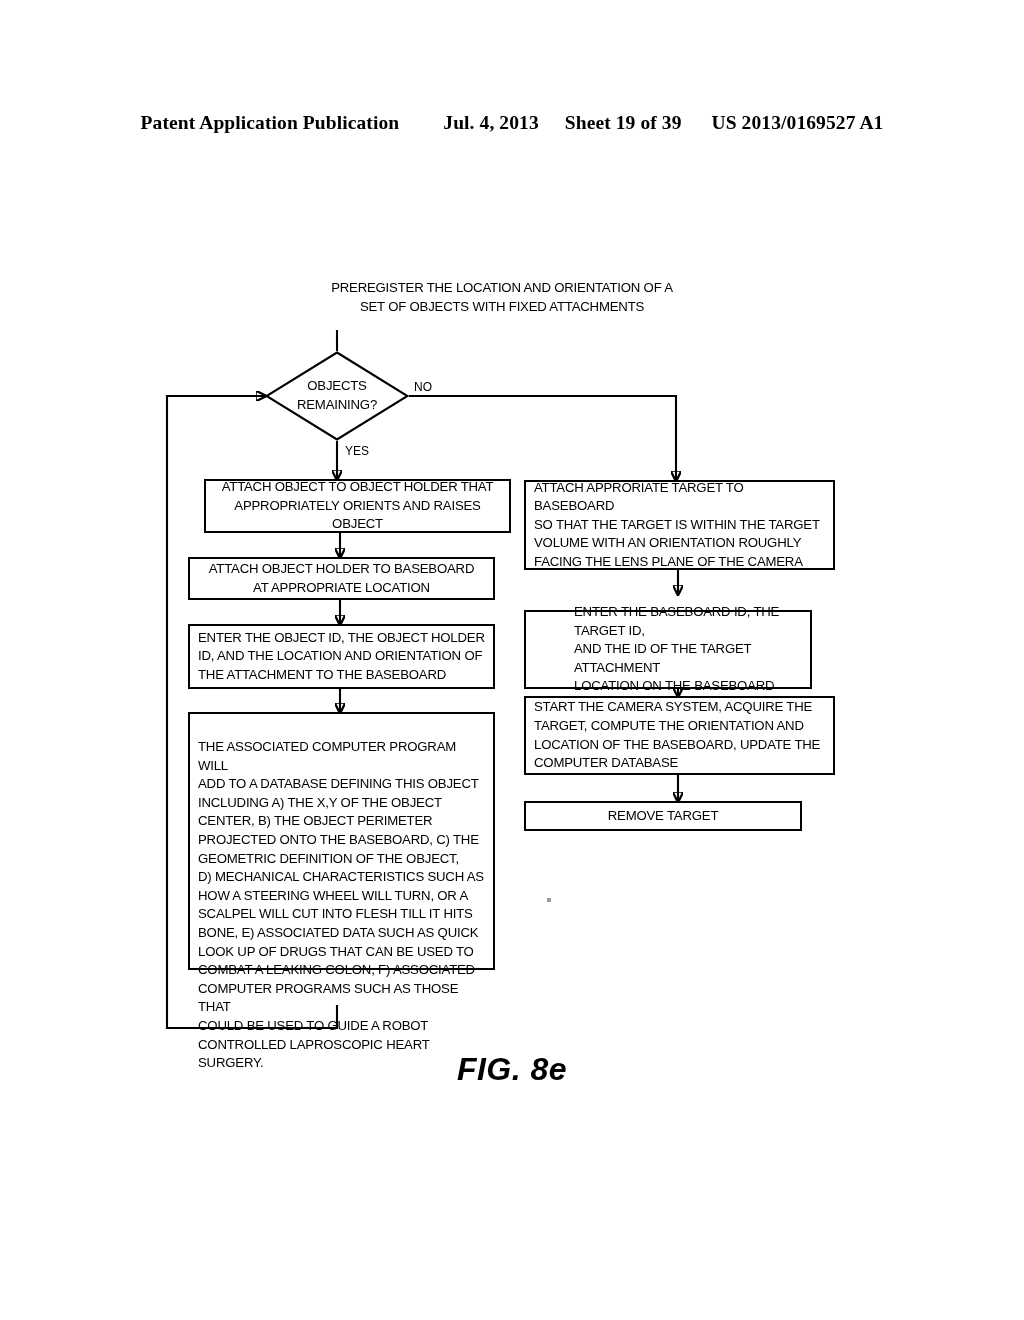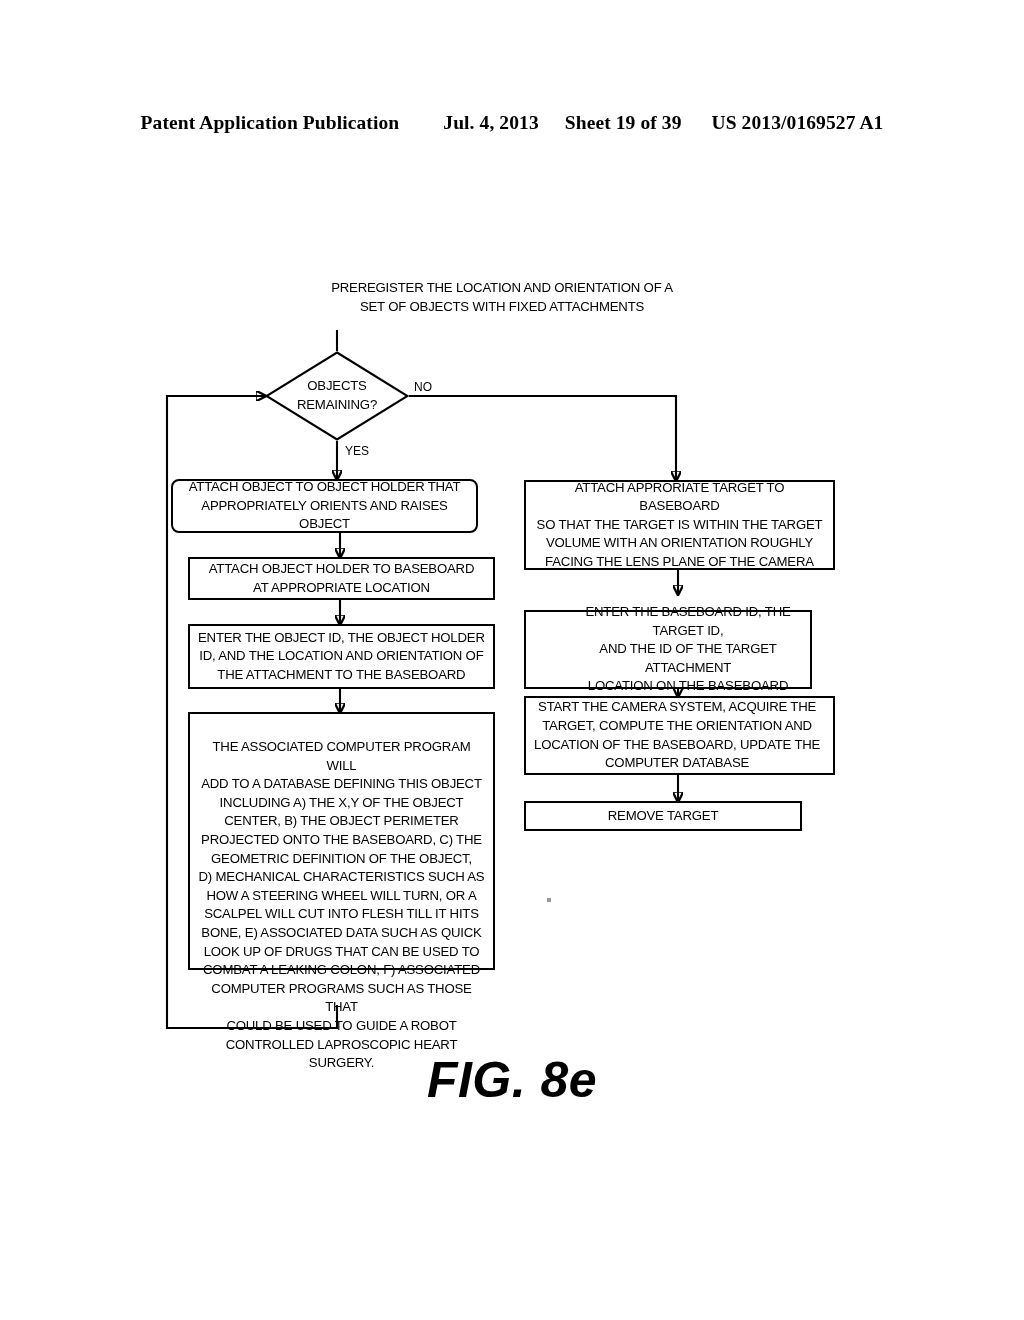--- a/index.html
+++ b/index.html
@@ -63,21 +63,21 @@
     position: absolute;
     border: 2px solid #000;
     background: #fff;
     box-sizing: border-box;
     display: flex;
     align-items: center;
     padding: 5px 8px;
     white-space: pre-line;
   }
   .node-box.center { justify-content: center; text-align: center; }
-  .node-box.left   { justify-content: flex-start; text-align: center; }
+  .node-box.left   { justify-content: flex-start; text-align: left; }
 
   
   .diamond-wrap {
     position: absolute;
     left: 265px;
     top: 351px;
     width: 144px;
     height: 90px;
   }
   .diamond-wrap svg { display: block; }
@@ -116,21 +116,21 @@
 
   .fig-caption {
     position: absolute;
     left: 0;
     top: 1051px;
     width: 1024px;
     text-align: center;
     font-family: "Liberation Sans", sans-serif;
     font-style: italic;
     font-weight: bold;
-    font-size: 50px;
+    font-size: 32px;
     letter-spacing: 0.5px;
   }
 
   .speck {
     position: absolute;
     left: 547px;
     top: 898px;
     width: 4px;
     height: 4px;
     background: #9a9a9a;
@@ -182,21 +182,21 @@
     <svg width="144" height="90" viewBox="0 0 144 90" xmlns="http://www.w3.org/2000/svg">
       <polygon points="72,1.5 142.5,45 72,88.5 1.5,45" fill="#fff" stroke="#000" stroke-width="2.1"></polygon>
     </svg>
     <div class="diamond-label fc-text">OBJECTS
 REMAINING?</div>
   </div>
 
   <div class="edge-label" style="left:414px; top:380px;">NO</div>
   <div class="edge-label" style="left:345px; top:444px;">YES</div>
 
-  <div class="node-box center fc-text" style="left:171px; top:479px; width:307px; height:54px;border-radius:8px;">ATTACH OBJECT TO OBJECT HOLDER THAT
+  <div class="node-box center fc-text" style="left:204px; top:479px; width:307px; height:54px;">ATTACH OBJECT TO OBJECT HOLDER THAT
 APPROPRIATELY ORIENTS AND RAISES OBJECT</div>
 
   <div class="node-box center fc-text" style="left:188px; top:557px; width:307px; height:43px;">ATTACH OBJECT HOLDER TO BASEBOARD
 AT APPROPRIATE LOCATION</div>
 
   <div class="node-box left fc-text" style="left:188px; top:624px; width:307px; height:65px;">ENTER THE OBJECT ID, THE OBJECT HOLDER
 ID, AND THE LOCATION AND ORIENTATION OF
 THE ATTACHMENT TO THE BASEBOARD</div>
 
   <div class="node-box left fc-text" style="left:188px; top:712px; width:307px; height:258px; align-items:flex-start; padding-top:24px;">THE ASSOCIATED COMPUTER PROGRAM WILL

